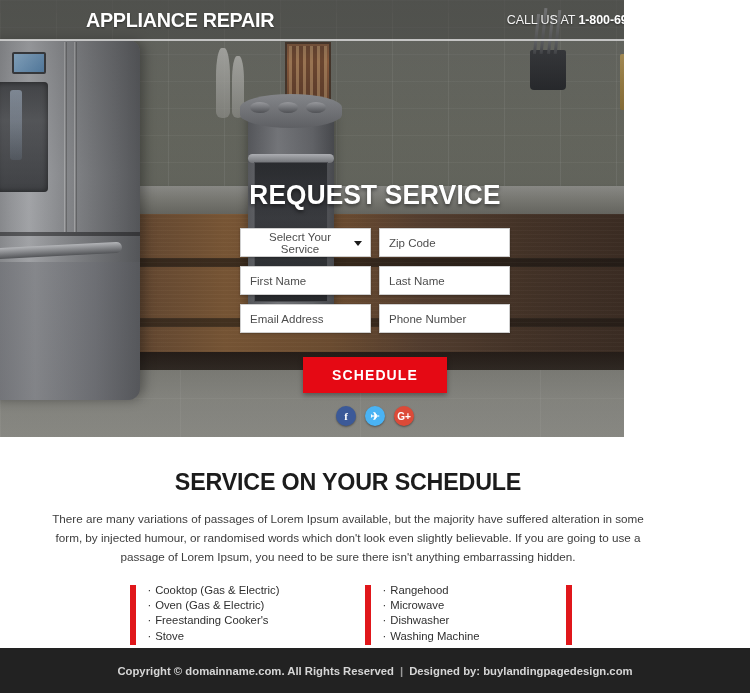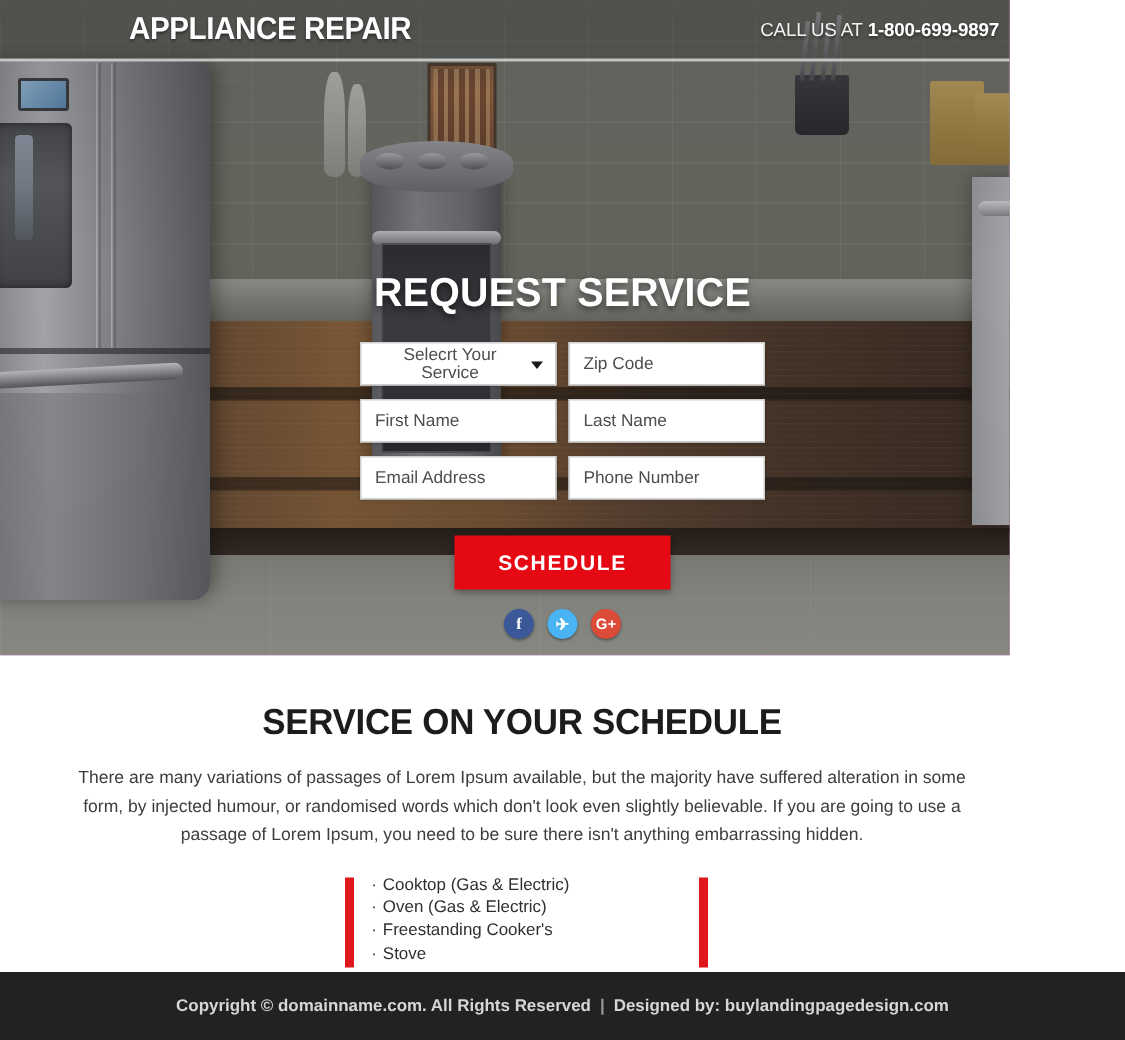--- a/index.html
+++ b/index.html
@@ -14,24 +14,24 @@
 
   .page {
     position: relative;
     width: 750px;
     height: 693px;
   }
 
   
   .hero {
     position: relative;
-    width: 673px;
+    width: 624px;
     height: 437px;
     overflow: hidden;
-    background: #a21caf;
+    background: #b91c1c;
   }
 
   .kitchen {
     position: absolute;
     inset: 0;
     width: 750px;
     height: 437px;
   }
 
   
@@ -574,20 +574,29 @@
       <div class="col">
         <div class="redbar"></div>
         <ul>
           <li>Cooktop (Gas &amp; Electric)</li>
           <li>Oven (Gas &amp; Electric)</li>
           <li>Freestanding Cooker's</li>
           <li>Stove</li>
         </ul>
       </div>
 
+      <div class="col">
+        <div class="redbar"></div>
+        <ul>
+          <li>Rangehood</li>
+          <li>Microwave</li>
+          <li>Dishwasher</li>
+          <li>Washing Machine</li>
+        </ul>
+      </div>
 
       <div class="col">
         <div class="redbar"></div>
       </div>
     </div>
   </div>
 
   <div class="footer">
     <div class="footer-text"><span>Copyright © domainname.com. All Rights Reserved</span><span class="sep">|</span><span>Designed by: buylandingpagedesign.com</span></div>
   </div>

